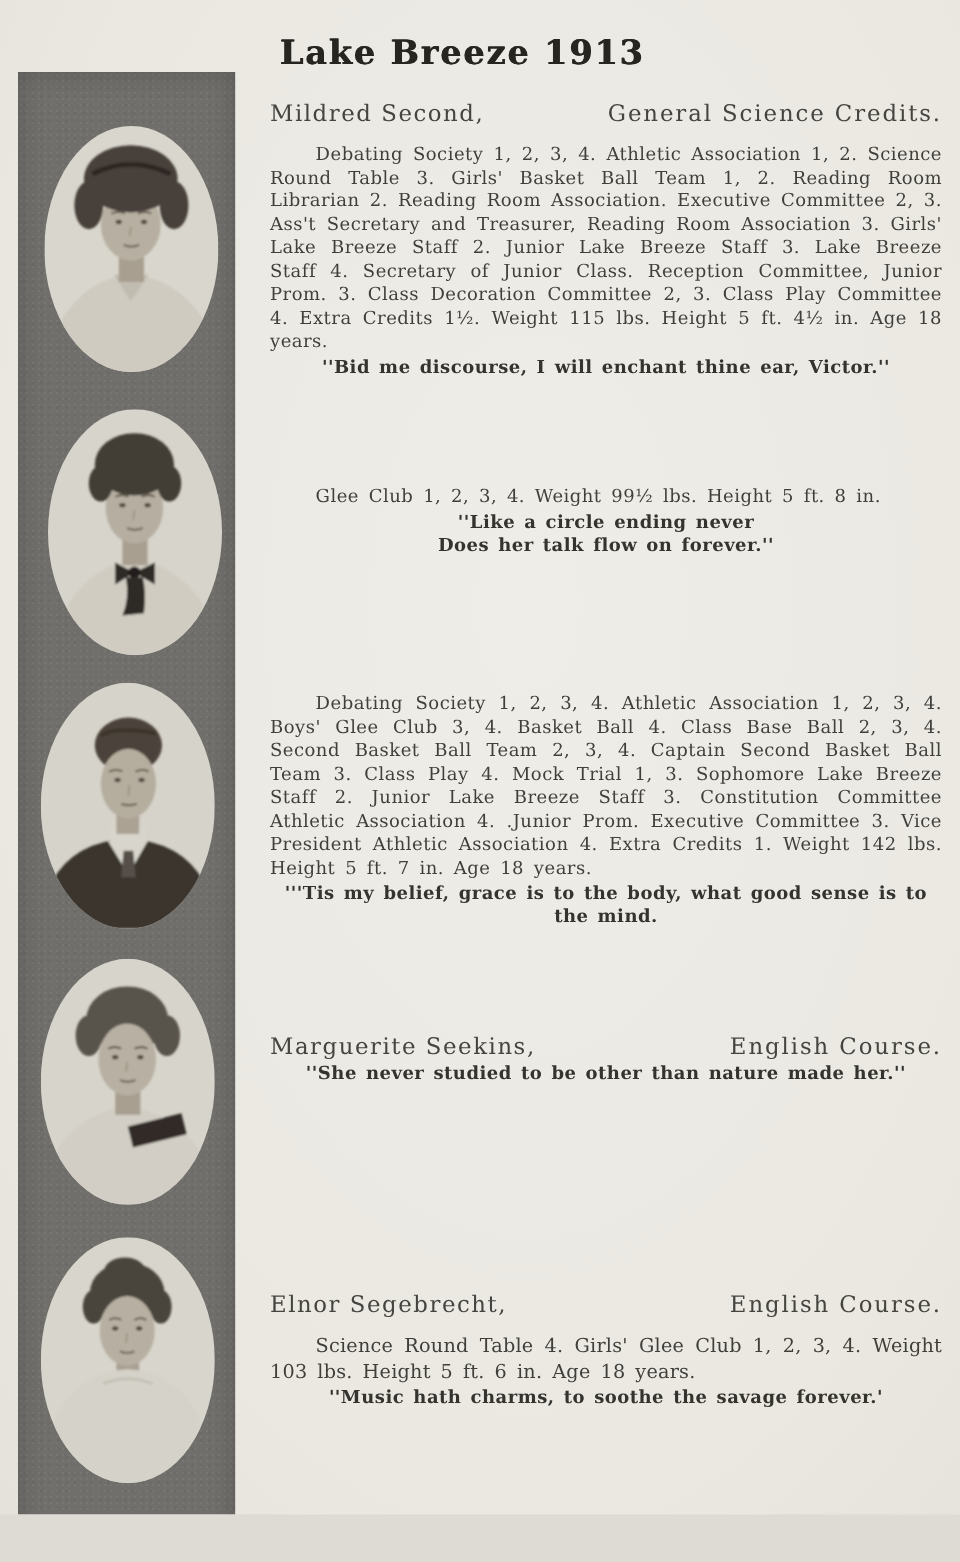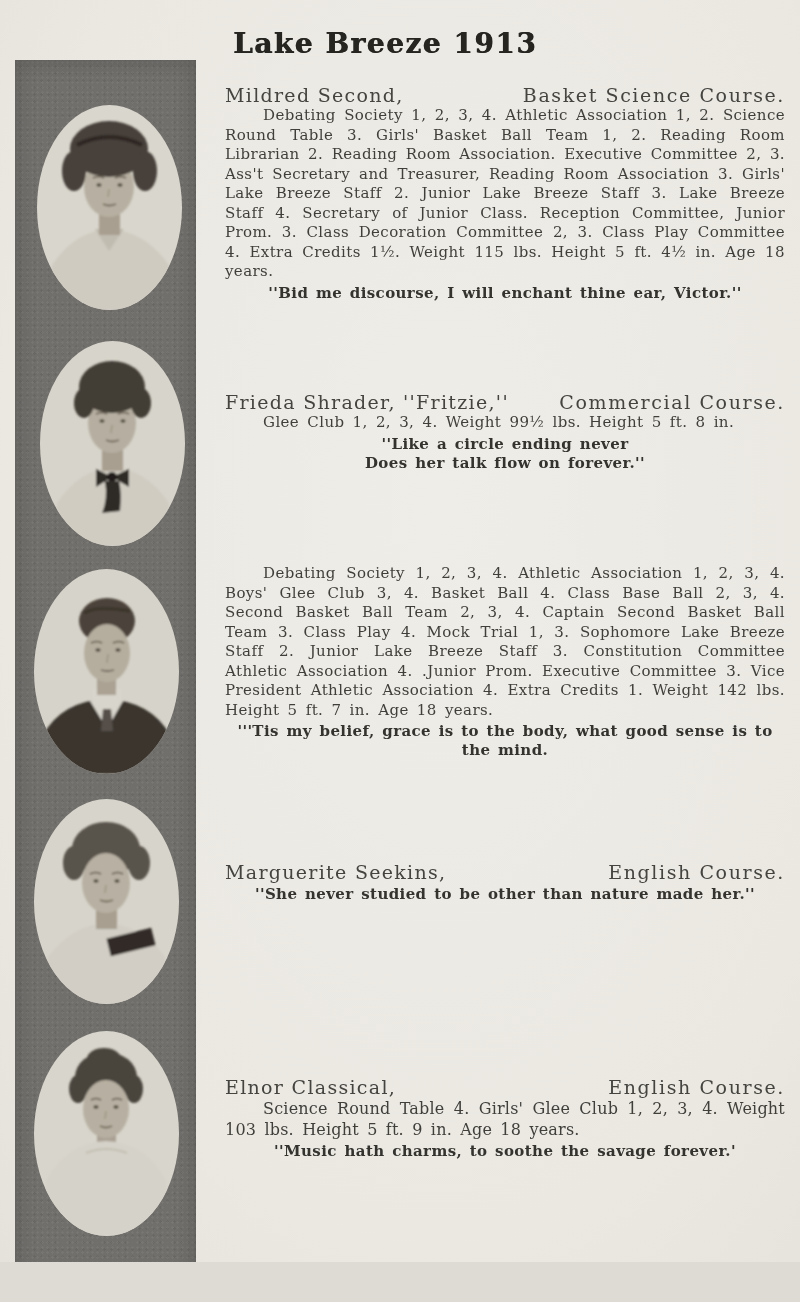--- a/index.html
+++ b/index.html
@@ -34,21 +34,21 @@
   .oval { position:absolute; width:145px; height:205px; }
   .oval svg { width:100%; height:100%; display:block; }
 
   .entry { position:absolute; left:225px; width:560px; }
   .name-row {
     display:flex; justify-content:space-between; align-items:baseline;
     font-size:19px; letter-spacing:1.3px; color:#45443f; white-space:nowrap;
   }
   .name-row .course { letter-spacing:1.6px; }
   .activities {
-    font-size:15px; line-height:19.5px;
+    margin-top:13px; font-size:15px; line-height:19.5px;
     text-align:justify; text-indent:38px;
     word-spacing:3px; letter-spacing:0.4px; color:#403f3a;
   }
   .quote {
     margin-top:2px; font-size:15px; font-weight:bold; text-align:center;
     letter-spacing:0.4px; word-spacing:2px; white-space:pre-line; color:#34332e;
     line-height:19px;
   }
   .entry-5 .activities { font-size:16px; line-height:21px; letter-spacing:0.2px; }
 
@@ -221,31 +221,27 @@
           <path d="M8 205 L12 150 Q32 112 72 110 Q113 112 132 150 L136 205 Z" fill="#d5d2c9"></path>
           <path d="M52 122 Q72 114 93 122" stroke="#c3bfb4" stroke-width="2" fill="none"></path>
         </g>
       </svg>
     </figure>
   </div>
 
   <section class="entry e1">
     <div class="name-row">
       <span class="name">Mildred Second,</span>
-      <span class="course">Basket Science Course.</span>
+      <span class="course">General Science Credits.</span>
     </div>
     <p class="activities">Debating Society 1, 2, 3, 4.  Athletic Association 1, 2.  Science Round Table 3.  Girls' Basket Ball Team 1, 2.  Reading Room Librarian 2.  Reading Room Association. Executive Committee 2, 3.  Ass't Secretary and Treasurer, Reading Room Association 3.  Girls' Lake Breeze Staff 2.  Junior Lake Breeze Staff 3.  Lake Breeze Staff 4.  Secretary of Junior Class.  Reception Committee, Junior Prom.  3.  Class Decoration Committee 2, 3.  Class Play Committee 4.  Extra Credits 1½. Weight 115 lbs.  Height 5 ft. 4½ in.  Age 18 years.</p>
     <p class="quote">''Bid me discourse, I will enchant thine ear, Victor.''</p>
   </section>
 
   <section class="entry e2">
-    <div class="name-row">
-      <span class="name">Frieda Shrader, ''Fritzie,''</span>
-      <span class="course">Commercial Course.</span>
-    </div>
     <p class="activities">Glee Club 1, 2, 3, 4.  Weight 99½ lbs.  Height 5 ft. 8 in.</p>
     <p class="quote">''Like a circle ending never
 Does her talk flow on forever.''</p>
   </section>
 
   <section class="entry e3">
     <p class="activities">Debating Society 1, 2, 3, 4.  Athletic Association 1, 2, 3, 4. Boys' Glee Club 3, 4.  Basket Ball 4.  Class Base Ball 2, 3, 4. Second Basket Ball Team 2, 3, 4.  Captain Second Basket Ball Team 3.  Class Play 4.  Mock Trial 1, 3.  Sophomore Lake Breeze Staff 2.  Junior Lake Breeze Staff 3.  Constitution Committee Athletic Association 4.  .Junior Prom. Executive Committee 3.  Vice President Athletic Association 4.  Extra Credits 1.  Weight 142 lbs.  Height 5 ft. 7 in.  Age 18 years.</p>
     <p class="quote">'''Tis my belief, grace is to the body, what good sense is to
 the mind.</p>
   </section>
@@ -253,20 +249,20 @@
   <section class="entry e4">
     <div class="name-row">
       <span class="name">Marguerite Seekins,</span>
       <span class="course">English Course.</span>
     </div>
     <p class="quote">''She never studied to be other than nature made her.''</p>
   </section>
 
   <section class="entry e5 entry-5">
     <div class="name-row">
-      <span class="name">Elnor Classical,</span>
+      <span class="name">Elnor Segebrecht,</span>
       <span class="course">English Course.</span>
     </div>
-    <p class="activities">Science Round Table 4.  Girls' Glee Club 1, 2, 3, 4.  Weight 103 lbs.  Height 5 ft. 9 in.  Age 18 years.</p>
+    <p class="activities">Science Round Table 4.  Girls' Glee Club 1, 2, 3, 4.  Weight 103 lbs.  Height 5 ft. 6 in.  Age 18 years.</p>
     <p class="quote">''Music hath charms, to soothe the savage forever.'</p>
   </section>
 
 </div>
 
 </body></html>

